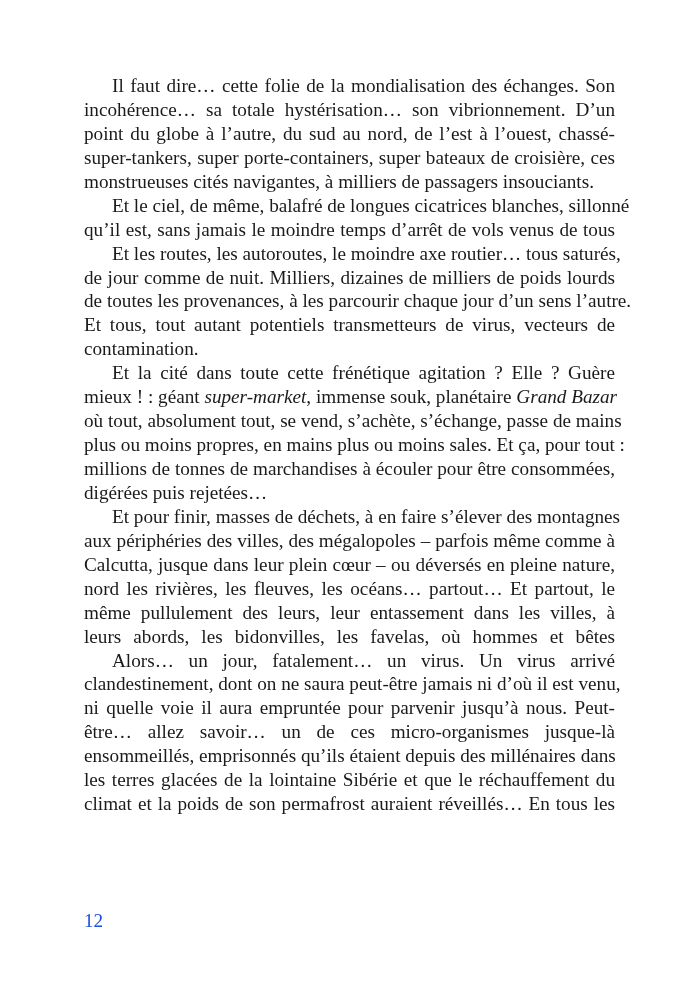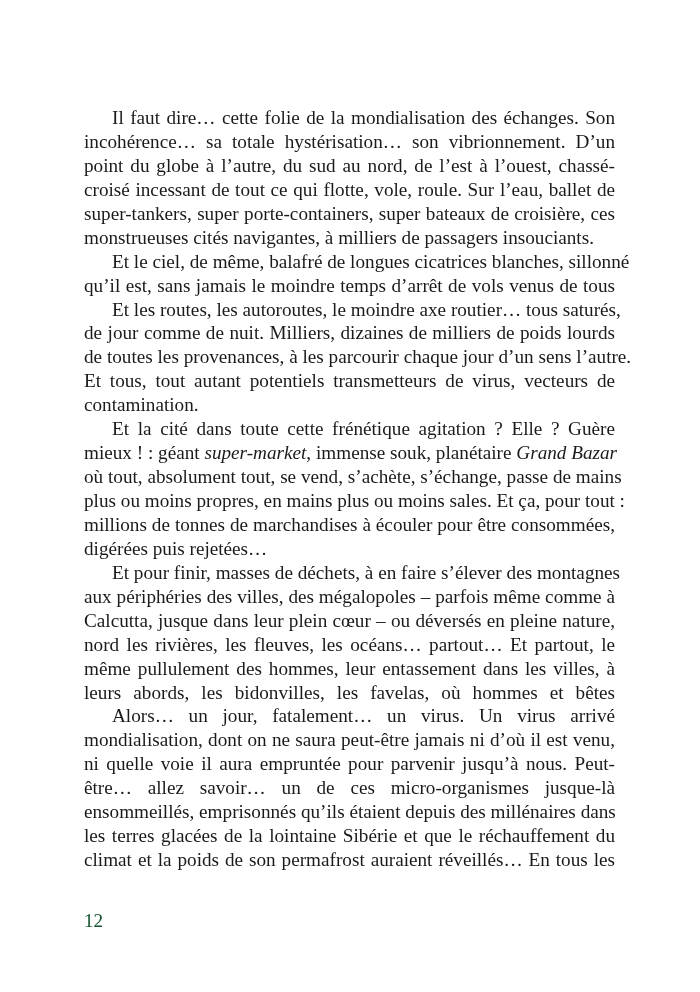--- a/index.html
+++ b/index.html
@@ -6,71 +6,69 @@
   body { width: 700px; height: 992px; position: relative; overflow: hidden; }
   .page {
     position: absolute;
     left: 84px;
     top: 74px;
     width: 531px;
     font-family: "Liberation Serif", serif;
     font-size: 19.2px;
     line-height: 23.95px;
     color: #1a1a1a;
-    margin-top: 32px;
   }
   .line {
     display: block;
     white-space: nowrap;
     text-align: justify;
     text-align-last: justify;
     height: 23.95px;
   }
   .line.last { text-align-last: left; }
   .line.indent { padding-left: 28px; }
   .line i { font-style: italic; }
   .page-number {
     position: absolute;
     left: 84px;
     top: 910px;
     font-family: "Liberation Serif", serif;
     font-size: 19.2px;
-    color: #14532d;
+    color: #1d4ed8;
   }
 </style>
 </head>
 <body>
 
 <div class="page" id="page-body">
     <div class="line indent">Il faut dire… cette folie de la mondialisation des échanges. Son</div>
     <div class="line">incohérence… sa totale hystérisation… son vibrionnement. D’un</div>
     <div class="line">point du globe à l’autre, du sud au nord, de l’est à l’ouest, chassé-</div>
-    <div class="line">croisé incessant de tout ce qui flotte, vole, roule. Sur l’eau, ballet de</div>
     <div class="line">super-tankers, super porte-containers, super bateaux de croisière, ces</div>
     <div class="line last">monstrueuses cités navigantes, à milliers de passagers insouciants.</div>
     <div class="line indent">Et le ciel, de même, balafré de longues cicatrices blanches, sillonné</div>
     <div class="line">qu’il est, sans jamais le moindre temps d’arrêt de vols venus de tous</div>
     <div class="line indent">Et les routes, les autoroutes, le moindre axe routier… tous saturés,</div>
     <div class="line">de jour comme de nuit. Milliers, dizaines de milliers de poids lourds</div>
     <div class="line">de toutes les provenances, à les parcourir chaque jour d’un sens l’autre.</div>
     <div class="line">Et tous, tout autant potentiels transmetteurs de virus, vecteurs de</div>
     <div class="line last">contamination.</div>
     <div class="line indent">Et la cité dans toute cette frénétique agitation ? Elle ? Guère</div>
     <div class="line"><span>mieux ! : géant </span><i>super-market</i><span>, immense souk, planétaire </span><i>Grand Bazar</i></div>
     <div class="line">où tout, absolument tout, se vend, s’achète, s’échange, passe de mains</div>
     <div class="line">plus ou moins propres, en mains plus ou moins sales. Et ça, pour tout :</div>
     <div class="line">millions de tonnes de marchandises à écouler pour être consommées,</div>
     <div class="line last">digérées puis rejetées…</div>
     <div class="line indent">Et pour finir, masses de déchets, à en faire s’élever des montagnes</div>
     <div class="line">aux périphéries des villes, des mégalopoles – parfois même comme à</div>
     <div class="line">Calcutta, jusque dans leur plein cœur – ou déversés en pleine nature,</div>
     <div class="line">nord les rivières, les fleuves, les océans… partout… Et partout, le</div>
-    <div class="line">même pullulement des hommes, leur entassement dans les villes, à</div>
+    <div class="line">même pullulement des leurs, leur entassement dans les villes, à</div>
     <div class="line">leurs abords, les bidonvilles, les favelas, où hommes et bêtes</div>
     <div class="line indent">Alors… un jour, fatalement… un virus. Un virus arrivé</div>
-    <div class="line">mondialisation, dont on ne saura peut-être jamais ni d’où il est venu,</div>
+    <div class="line">clandestinement, dont on ne saura peut-être jamais ni d’où il est venu,</div>
     <div class="line">ni quelle voie il aura empruntée pour parvenir jusqu’à nous. Peut-</div>
     <div class="line">être… allez savoir… un de ces micro-organismes jusque-là</div>
     <div class="line">ensommeillés, emprisonnés qu’ils étaient depuis des millénaires dans</div>
     <div class="line">les terres glacées de la lointaine Sibérie et que le réchauffement du</div>
     <div class="line">climat et la poids de son permafrost auraient réveillés… En tous les</div>
   </div>
 <div class="page-number">12</div>
 
 </body></html>

